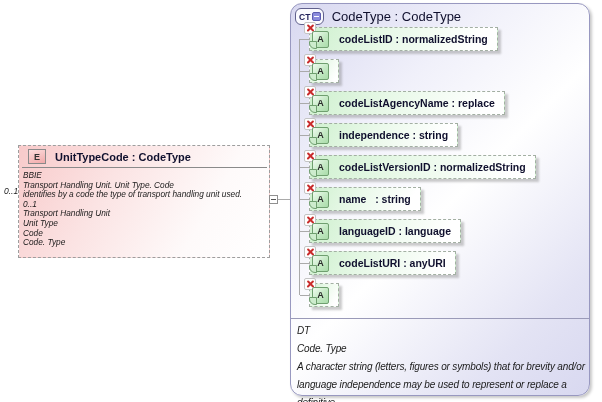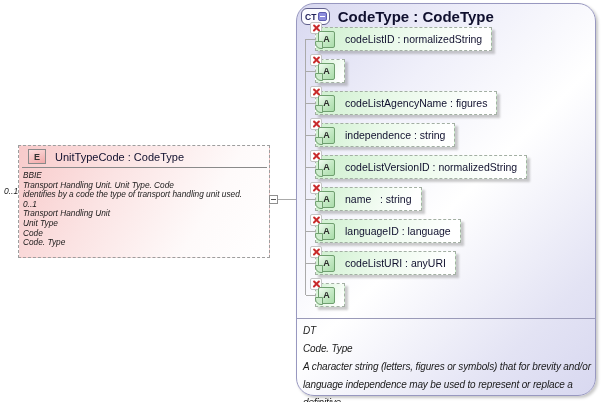--- a/index.html
+++ b/index.html
@@ -18,54 +18,54 @@
     border:1px dashed #9e9e9e;
     background:linear-gradient(120deg,#f8caca 0%,#fbe3e3 35%,#fefafa 72%,#ffffff 100%);
   }
   .element-header{position:absolute;left:9px;top:3px;display:flex;align-items:center;}
   .e-icon{
     width:18px;height:15px;border:1px solid #8a8a8a;
     background:linear-gradient(160deg,#fcdede 0%,#f2a9a9 100%);
     display:flex;align-items:center;justify-content:center;
     font-size:9px;font-weight:bold;color:#333;
   }
-  .element-title{margin-left:9px;font-size:11px;font-weight:normal;color:#10102e;white-space:pre;}
+  .element-title{margin-left:9px;font-size:11px;font-weight:bold;color:#10102e;white-space:pre;}
   .element-separator{position:absolute;left:3px;top:21px;width:245px;height:1px;background:#8a8a8a;}
   .element-annotation{
     position:absolute;left:4px;top:25px;width:242px;
     font-size:8.3px;font-style:italic;color:#1a1a1a;line-height:9.6px;white-space:pre-line;
   }
 
   
   .connector-line{position:absolute;left:278px;top:199px;width:27px;height:1px;background:#aaaaaa;}
   .connector-toggle{
     position:absolute;left:269px;top:195px;width:9px;height:9px;background:#ffffff;
     border:1px solid #909090;display:flex;align-items:center;justify-content:center;
   }
   .connector-toggle::after{content:"";width:5px;height:1px;background:#555;}
 
   
   .type-box{
-    position:absolute;left:296px;top:3px;width:300px;height:393px;
-    border:1px solid #9898c0;border-radius:18px;
+    position:absolute;left:290px;top:3px;width:300px;height:393px;
+    border:1px solid #9898c0;border-radius:12px;
     background:linear-gradient(135deg,#d8d8f0 0%,#f0f0fa 28%,#ffffff 52%,#e3e3f4 82%,#d8d8f0 100%);
     box-shadow:2px 2px 3px rgba(0,0,0,0.22);
   }
   .type-header{position:absolute;left:4px;top:4px;display:flex;align-items:center;}
   .ct-badge{
     height:17px;border:1.4px solid #60608c;border-radius:6px;background:#fbfbff;
     display:inline-flex;align-items:center;padding:0 2px 0 3px;
   }
   .ct-text{font-size:8.5px;font-weight:bold;color:#20205a;letter-spacing:0.2px;}
   .ct-minus{
     width:9px;height:9px;margin-left:1px;background:#8c8cdc;border:1px solid #5c5cae;border-radius:2px;
     display:flex;align-items:center;justify-content:center;
   }
   .ct-minus::after{content:"";width:5px;height:1.5px;background:#ffffff;}
-  .type-title{margin-left:8px;font-size:15px;font-weight:bold;color:#10102e;white-space:pre;}
+  .type-title{margin-left:8px;font-size:13px;font-weight:normal;color:#10102e;white-space:pre;}
 
   .trunk{position:absolute;left:8px;top:35px;width:1px;height:256px;background:#aaaaaa;}
 
   .attr-row{
     position:absolute;left:18px;height:24px;
     display:inline-flex;align-items:center;
     border:1px dashed #a3aFa3;
     background:linear-gradient(120deg,#cff0cf 0%,#e9f9e9 42%,#ffffff 88%);
     box-shadow:3px 3px 2px rgba(110,110,110,0.35);
     padding-right:9px;
@@ -85,21 +85,21 @@
   .x-badge{
     position:absolute;left:-6px;top:-6px;width:12px;height:12px;
     background:#ffffff;border:1px solid #c4c4c4;border-radius:2px;
   }
   .x-badge::before,.x-badge::after{
     content:"";position:absolute;left:0.5px;top:4px;width:9px;height:2.2px;
     background:#c92c2c;border-radius:1px;
   }
   .x-badge::before{transform:rotate(45deg);}
   .x-badge::after{transform:rotate(-45deg);}
-  .attr-label{margin-left:10px;font-size:10.5px;font-weight:normal;color:#10102e;white-space:pre;}
+  .attr-label{margin-left:10px;font-size:10.5px;font-weight:bold;color:#10102e;white-space:pre;}
 
   .type-separator{position:absolute;left:0px;top:314px;width:298px;height:1px;background:#9a9ab8;}
   .type-footer{
     position:absolute;left:6px;top:318px;width:288px;
     font-size:10px;font-style:italic;color:#1a1a1a;line-height:18px;
     letter-spacing:-0.15px;white-space:pre-line;
   }
 </style>
 </head>
 <body>
@@ -143,21 +143,21 @@
       <span class="a-icon">A</span>
       <span class="attr-label">codeListID : normalizedString</span>
     </div>
     <div class="attr-row" style="top:55px">
       <span class="x-badge"></span>
       <span class="a-icon">A</span>
     </div>
     <div class="attr-row" style="top:87px">
       <span class="x-badge"></span>
       <span class="a-icon">A</span>
-      <span class="attr-label">codeListAgencyName : figures</span>
+      <span class="attr-label">codeListAgencyName : replace</span>
     </div>
     <div class="attr-row" style="top:119px">
       <span class="x-badge"></span>
       <span class="a-icon">A</span>
       <span class="attr-label">independence : string</span>
     </div>
     <div class="attr-row" style="top:151px">
       <span class="x-badge"></span>
       <span class="a-icon">A</span>
       <span class="attr-label">codeListVersionID : normalizedString</span>

